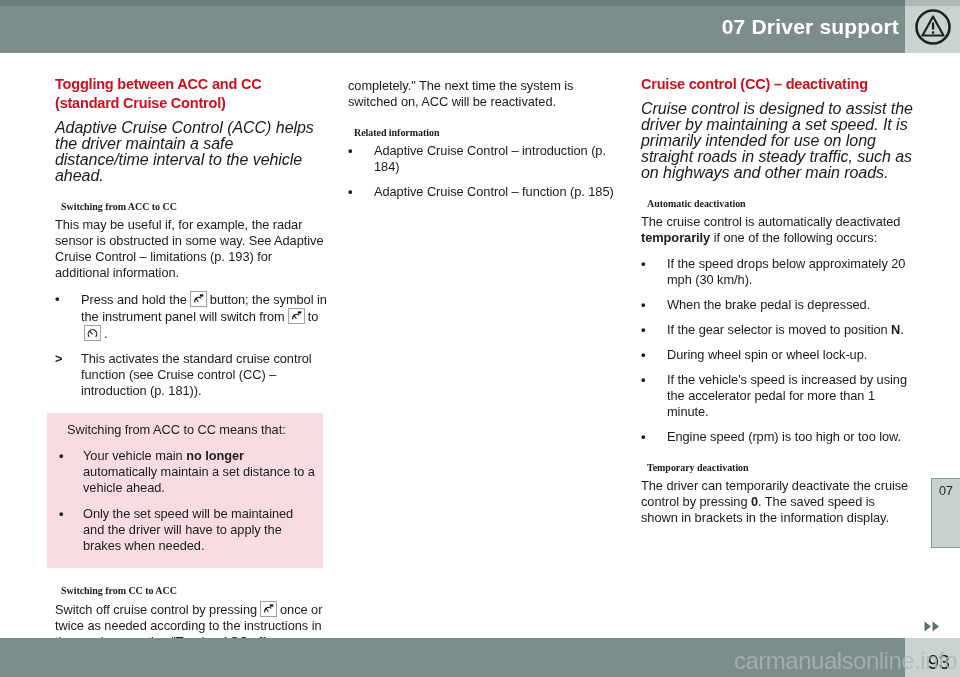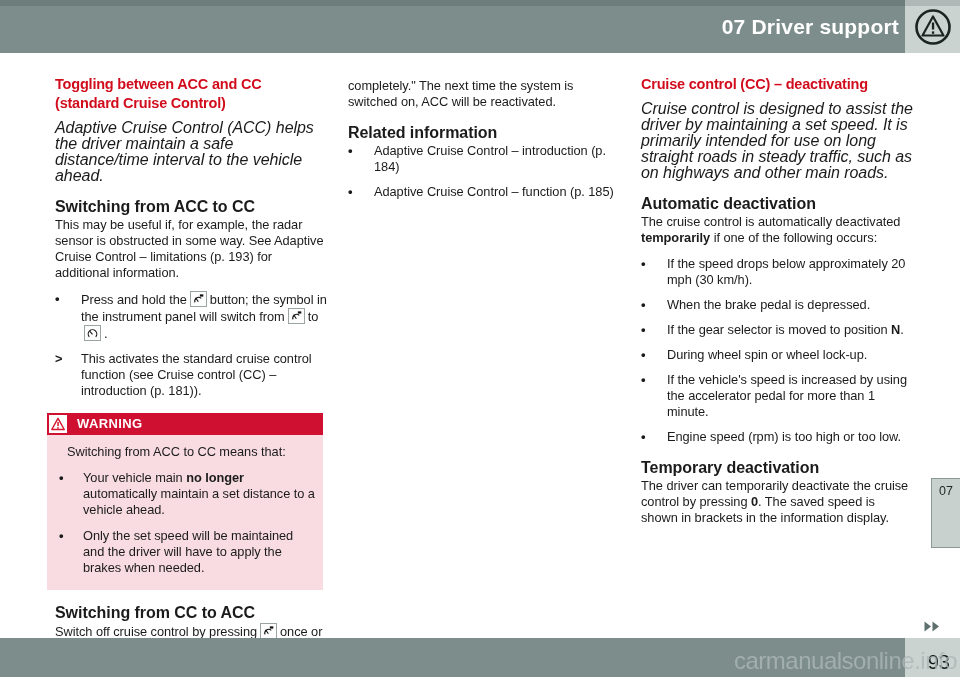--- a/index.html
+++ b/index.html
@@ -16,21 +16,21 @@
   .topbar-corner{position:absolute;top:0;left:905px;width:55px;height:53px;background:#cbd3d1;
         display:flex;align-items:center;justify-content:center;}
 
   
   .col{position:absolute;top:70px;width:272px;font-size:12.8px;line-height:16px;letter-spacing:-0.05px;}
   .col-left{left:55px;}
   .col-mid{left:348px;}
   .col-right{left:641px;}
   h1.red{font-size:14.5px;line-height:19px;font-weight:bold;color:#d10d1d;margin:5px 0 7px;letter-spacing:-0.2px;}
   .lead{font-style:italic;font-size:16px;margin:0 0 6px;}
-  h2.sub{font-size:16px;line-height:17px;font-weight:bold;margin:14px 0 2px;}
+  h2.sub{font-size:10px;line-height:17px;font-weight:bold;margin:14px 6px 2px;font-family:Liberation Serif, serif;}
   p{margin:0 0 10px;}
   .li{display:flex;margin:9px 0 7px;}
   .li .marker{flex:none;width:26px;font-weight:bold;}
   .li .marker.dot{font-size:13px;}
   .li-text{flex:1;}
   b{font-weight:bold;}
 
   
   .sym{display:inline-block;width:15px;height:14px;border:1px solid #9aa5a3;background:#fdfdfd;
        vertical-align:-3px;margin:0 3px;line-height:0;}
@@ -106,30 +106,20 @@
               <line x1="7" y1="8.6" x2="3.9" y2="5.2" stroke="#111" stroke-width="1.3"></line>
             </svg></span><span>.</span></span>
     </div>
 
     <div class="li">
       <span class="marker">&gt;</span>
       <span class="li-text">This activates the standard cruise control function (see Cruise control (CC) – introduction (p. 181)).</span>
     </div>
 
     <aside class="warnbox">
-      <div class="warnhead">
-        <span class="warnicon">
-          <svg width="16" height="16" viewBox="0 0 18 18">
-            <path d="M9 2.6 L16 15.2 H2 Z" fill="none" stroke="#d6152e" stroke-width="1.6" stroke-linejoin="round"></path>
-            <rect x="8.2" y="6.8" width="1.7" height="4.6" fill="#d6152e"></rect>
-            <rect x="8.2" y="12.5" width="1.7" height="1.8" fill="#d6152e"></rect>
-          </svg>
-        </span>
-        <span class="warnlabel">WARNING</span>
-      </div>
       <div class="warnbody">
         <p>Switching from ACC to CC means that:</p>
         <div class="li">
           <span class="marker dot">•</span>
           <span class="li-text"><span>Your vehicle main </span><b>no longer</b><span> automatically maintain a set distance to a vehicle ahead.</span></span>
         </div>
         <div class="li">
           <span class="marker dot">•</span>
           <span class="li-text">Only the set speed will be maintained and the driver will have to apply the brakes when needed.</span>
         </div>

